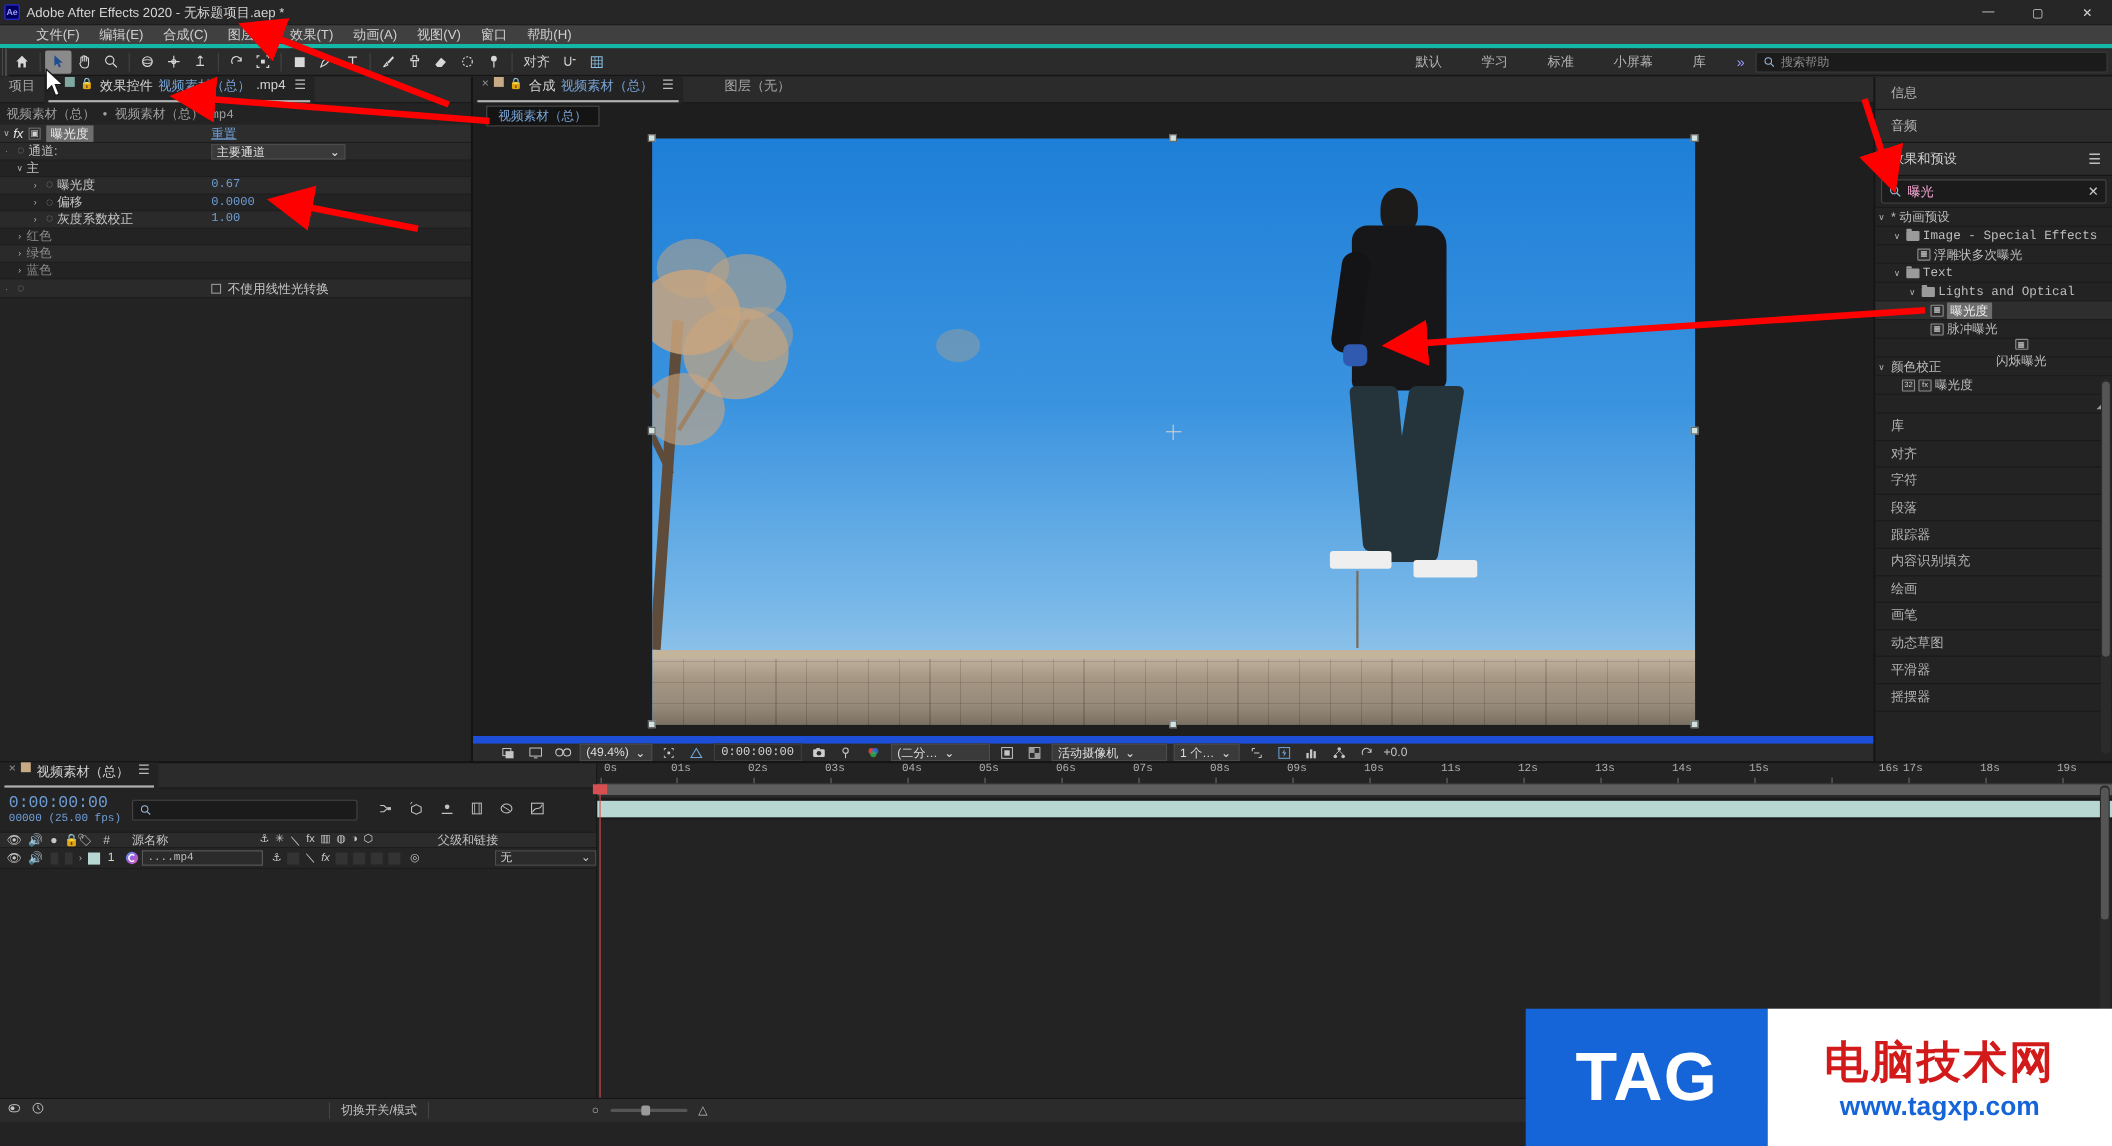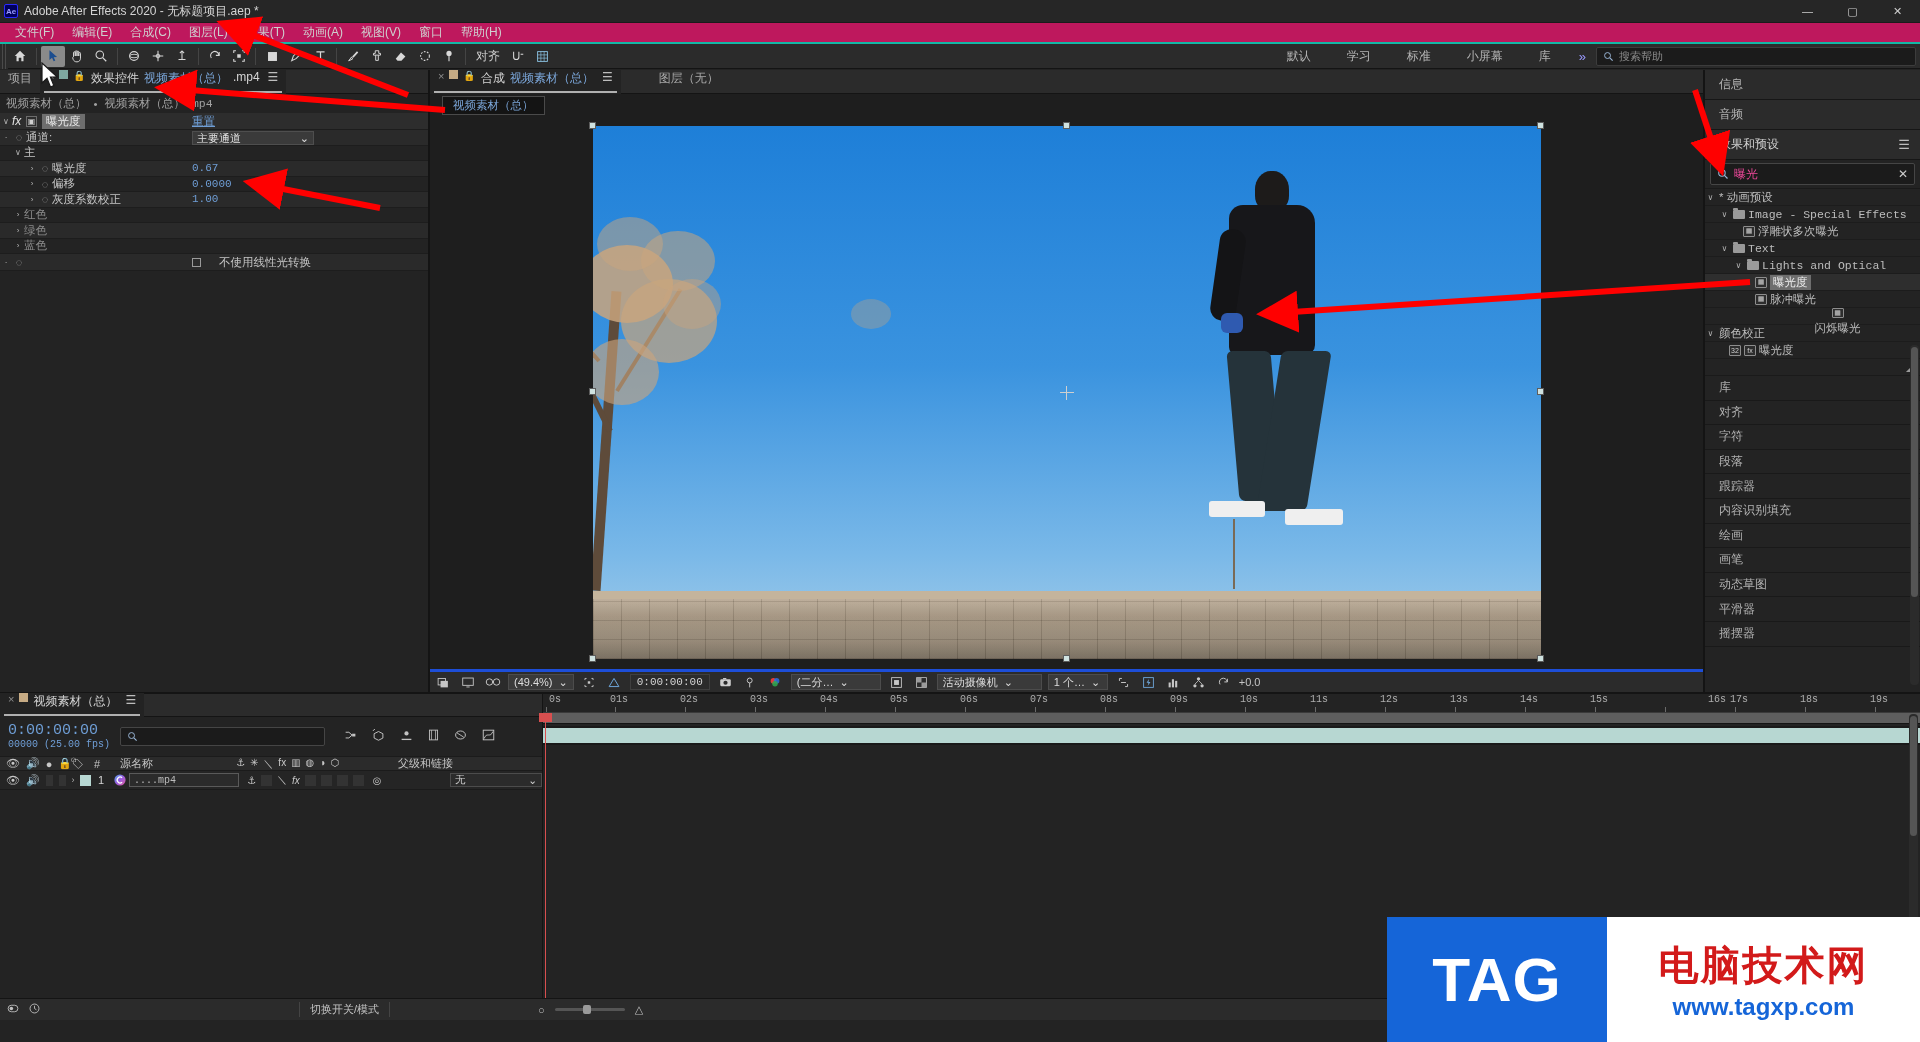--- a/index.html
+++ b/index.html
@@ -14,21 +14,21 @@
 
   
   .titlebar{height:23px;background:#262626;display:flex;align-items:center;padding-left:4px;border-bottom:1px solid #1b1b1b;}
   .ae-logo{width:14px;height:14px;background:#00005b;border:1px solid #2b2bff;color:#9a9aff;font-size:8px;
            display:flex;align-items:center;justify-content:center;font-weight:bold;border-radius:2px;margin-right:6px;}
   .title-text{font-size:12px;color:#d4d4d4;}
   .win-btns{margin-left:auto;display:flex;height:23px;}
   .win-btn{width:45px;height:23px;display:flex;align-items:center;justify-content:center;color:#cfcfcf;font-size:11px;}
 
   
-  .menubar{height:21px;background:#be185d;display:flex;align-items:center;padding-left:6px;border-bottom:2px solid #14b8a6;}
+  .menubar{height:21px;background:#404040;display:flex;align-items:center;padding-left:24px;border-bottom:4px solid #14b8a6;}
   .menu-item{font-size:12px;color:#cfcfcf;padding:2px 9px;}
 
   
   .toolbar{height:25px;background:#2b2b2b;display:flex;align-items:center;border-bottom:1px solid #141414;position:relative;}
   .tb-grip{width:8px;height:25px;background:linear-gradient(to right,#2b2b2b 2px,#4a4a4a 2px,#4a4a4a 3px,#2b2b2b 3px,#2b2b2b 5px,#4a4a4a 5px,#4a4a4a 6px,#2b2b2b 6px);}
   .tool{width:24px;height:21px;display:flex;align-items:center;justify-content:center;color:#cfcfcf;margin:0 0px;}
   .tool.active{background:#8a8a8a;color:#1a1a1a;border-radius:2px;}
   .tool svg{display:block;}
   .tool-sep{width:1px;height:17px;background:#444;margin:0 4px;}
   .tb-label{font-size:12px;color:#cfcfcf;padding:0 6px;}
@@ -92,38 +92,38 @@
   .person{position:absolute;bottom:68px;}
   .ph-head{position:absolute;width:34px;height:40px;background:#1d1b1a;border-radius:46% 46% 38% 38%;}
   .ph-body{position:absolute;background:#17171a;}
   .ph-leg{position:absolute;background:#25333a;}
   .ph-shoe{position:absolute;background:#efefef;border-radius:3px;}
   .anchor{position:absolute;left:50%;top:50%;transform:translate(-50%,-50%);width:14px;height:14px;}
   .anchor:before,.anchor:after{content:"";position:absolute;background:#cfcfcf;}
   .anchor:before{left:0;top:6px;width:14px;height:1px;}
   .anchor:after{left:6px;top:0;width:1px;height:14px;}
   .handle{position:absolute;width:7px;height:7px;background:#cfe2e0;border:1px solid #5d5d5d;}
-  .viewbar{height:23px;background:#2b2b2b;display:flex;align-items:center;gap:6px;padding:0 3px;border-top:3px solid #1d4ed8;}
+  .viewbar{height:23px;background:#2b2b2b;display:flex;align-items:center;gap:6px;padding:0 22px;border-top:7px solid #1d4ed8;}
   .vb-ico{width:19px;height:17px;display:flex;align-items:center;justify-content:center;color:#c0c0c0;font-size:12px;}
   .vb-sel{height:16px;background:#3a3a3a;border:1px solid #4c4c4c;color:#ddd;font-size:11px;display:flex;align-items:center;
           padding:0 5px;gap:6px;}
   .vb-tc{height:16px;background:#2b2b2b;border:1px solid #3f3f3f;color:#d4d4d4;font-size:11px;display:flex;align-items:center;padding:0 6px;
          font-family:"Liberation Mono","DejaVu Sans Mono",monospace;}
   .vb-txt{font-size:11px;color:#c4c4c4;}
 
   
   .right-panel{width:215px;background:#232323;display:flex;flex-direction:column;}
   .dock-tab{height:30px;display:flex;align-items:center;padding-left:14px;font-size:12px;color:#b6b6b6;
             border-bottom:1px solid #161616;background:#2b2b2b;}
   .dock-hdr{height:30px;display:flex;align-items:center;padding:0 10px 0 14px;font-size:12px;color:#d2d2d2;
             border-bottom:1px solid #161616;background:#2b2b2b;}
   .dock-hdr .hm{margin-left:auto;color:#bdbdbd;font-size:13px;}
   .fx-search{height:22px;margin:3px 5px;background:#1b1b1b;border:1px solid #454545;border-radius:2px;display:flex;
              align-items:center;padding:0 6px;gap:5px;}
-  .fx-search input{flex:1;background:transparent;border:none;outline:none;color:#ec4899;font-size:12px;
+  .fx-search input{flex:1;background:transparent;border:none;outline:none;color:#f9a8d4;font-size:12px;
                    font-family:Liberation Serif, serif;}
   .fx-tree{background:#232323;border-top:1px solid #1a1a1a;}
   .tr{height:17px;display:flex;align-items:center;font-size:11.5px;color:#bdbdbd;border-bottom:1px solid #1c1c1c;gap:3px;}
   .tr.sel .nm{background:#6e6e6e;color:#efefef;padding:0 3px;}
   .tr .tw{position:static;background:none;color:#b0b0b0;font-size:8px;width:11px;text-align:center;}
   .folder{width:12px;height:9px;background:#9a9a9a;border-radius:1px;position:relative;}
   .folder:before{content:"";position:absolute;left:0;top:-2px;width:5px;height:2px;background:#9a9a9a;border-radius:1px 1px 0 0;}
   .preset-ico{width:12px;height:11px;background:#2d2d2d;border:1px solid #8d8d8d;border-radius:1px;color:#cfcfcf;font-size:7px;
               display:flex;align-items:center;justify-content:center;}
   .mono{font-family:"Liberation Mono","DejaVu Sans Mono",monospace;}
@@ -412,21 +412,21 @@
         </div>
 
         <div class="fx-row">
           <span class="arrow" style="margin-left:12px;">›</span>
           <span class="lbl dim">蓝色</span>
         </div>
 
         <div class="fx-row alt" style="height:17px;">
           <span class="arrow">·</span>
           <span class="stopwatch">◌</span>
-          <span style="position:absolute;left:192px;display:flex;align-items:center;gap:18px;">
+          <span style="position:absolute;left:192px;display:flex;align-items:center;gap:6px;">
             <span class="chk"></span>
             <span class="lbl">不使用线性光转换</span>
           </span>
         </div>
       </div>
     </div>
 
     <div class="center-panel">
       <div class="comp-tabs">
         <div class="ptab sel">

